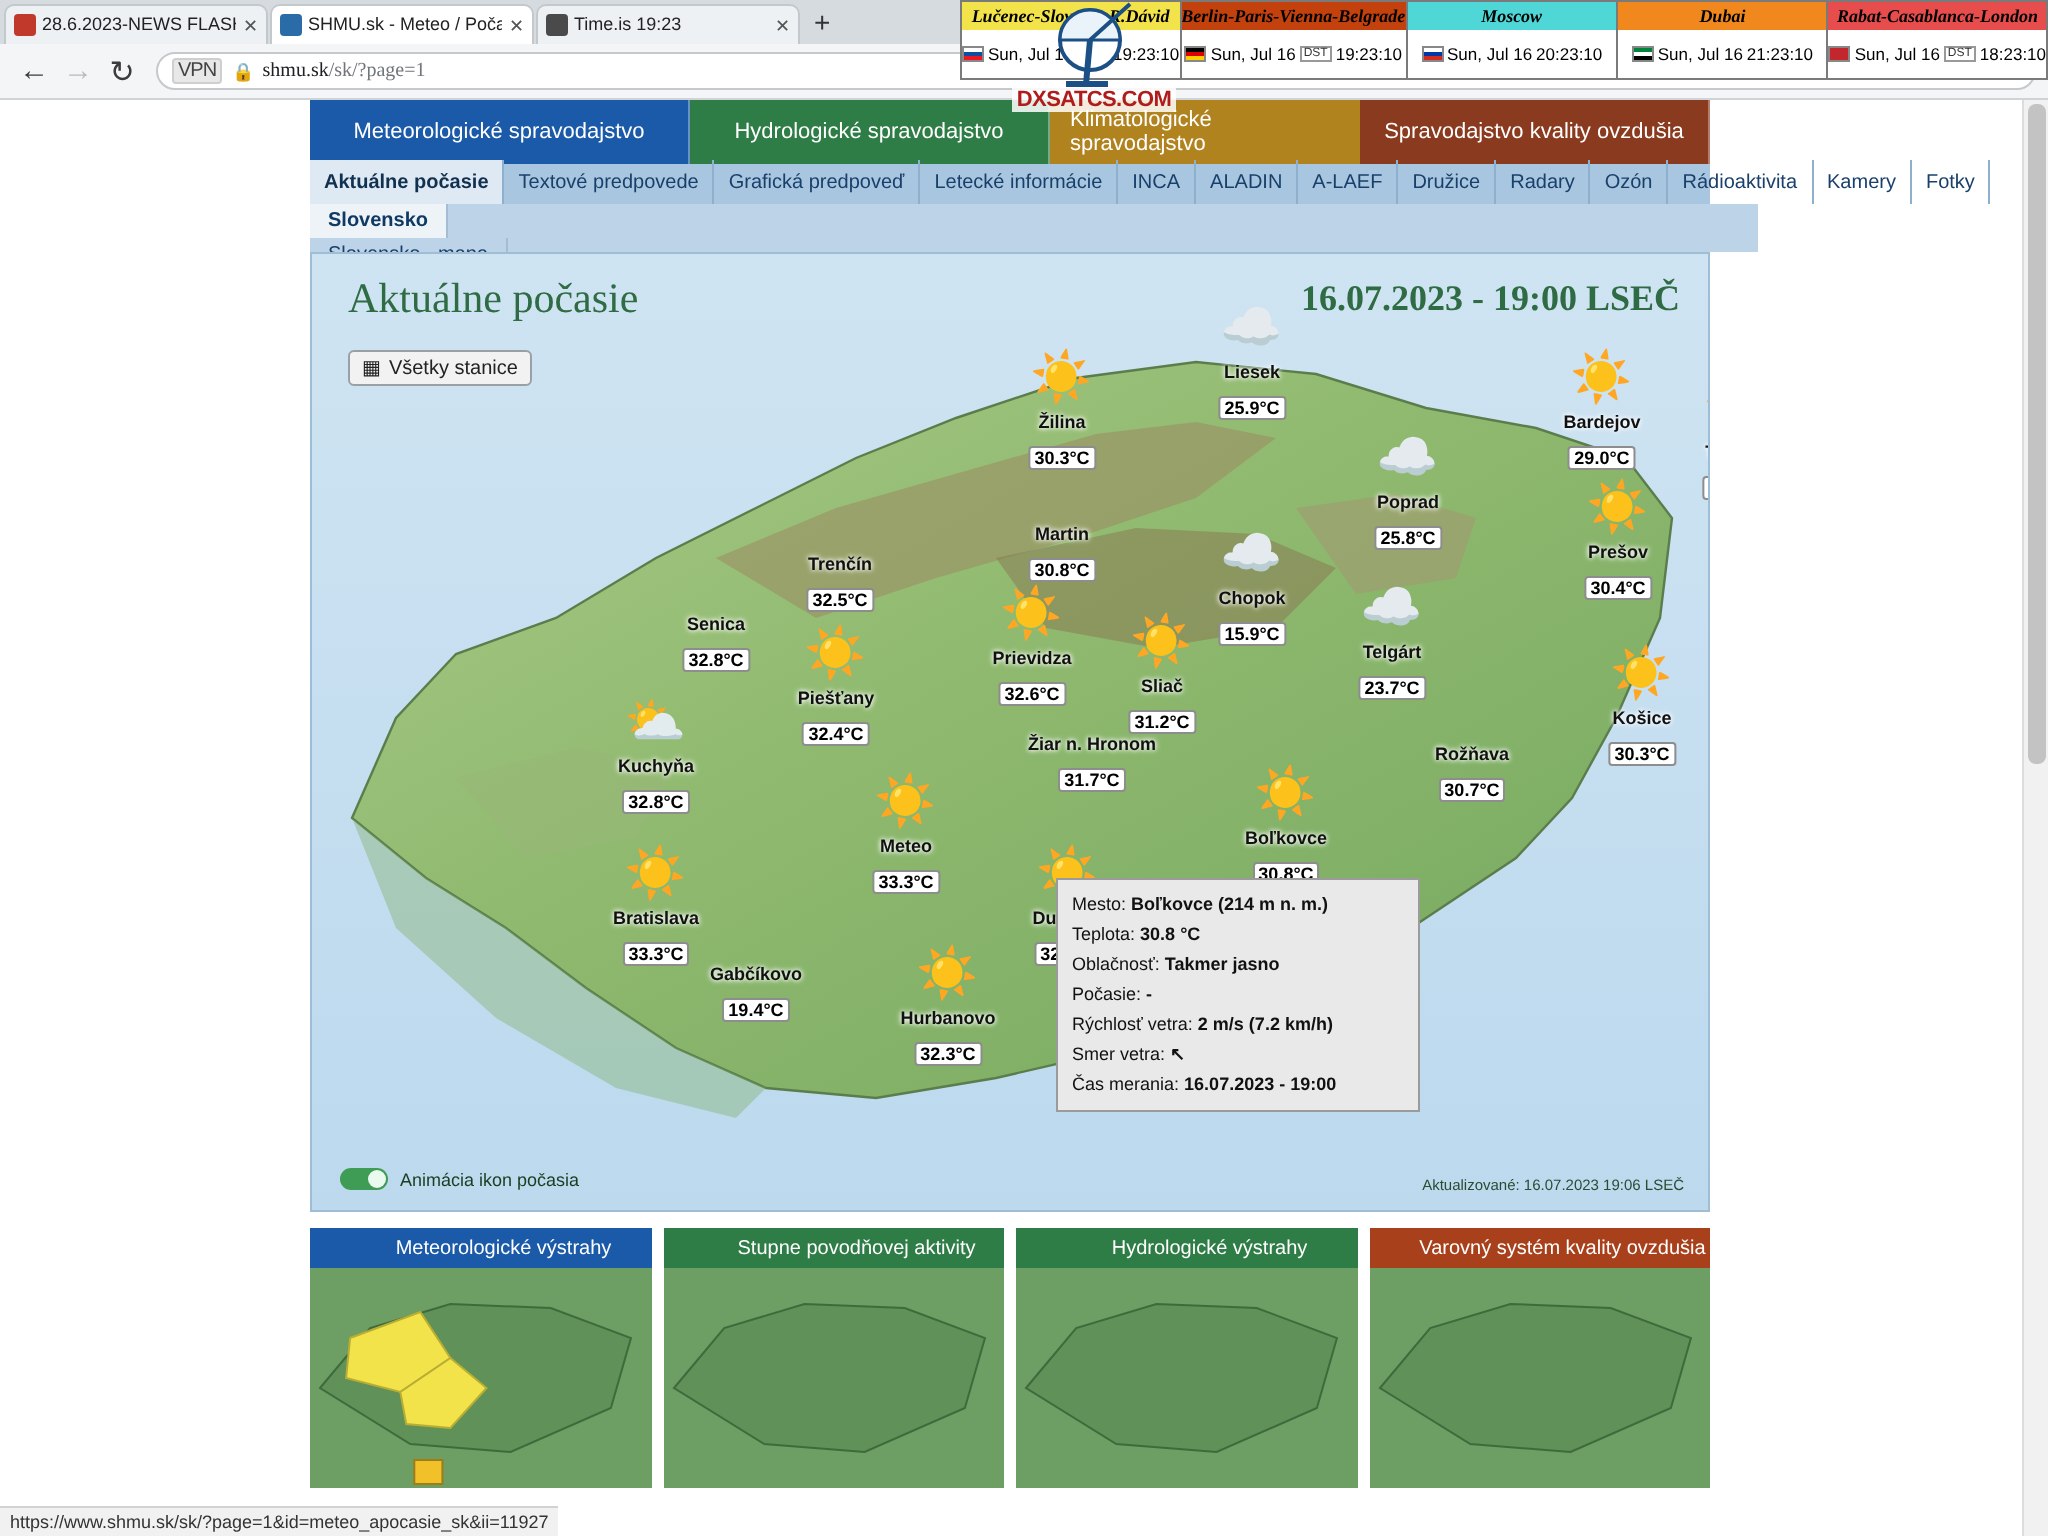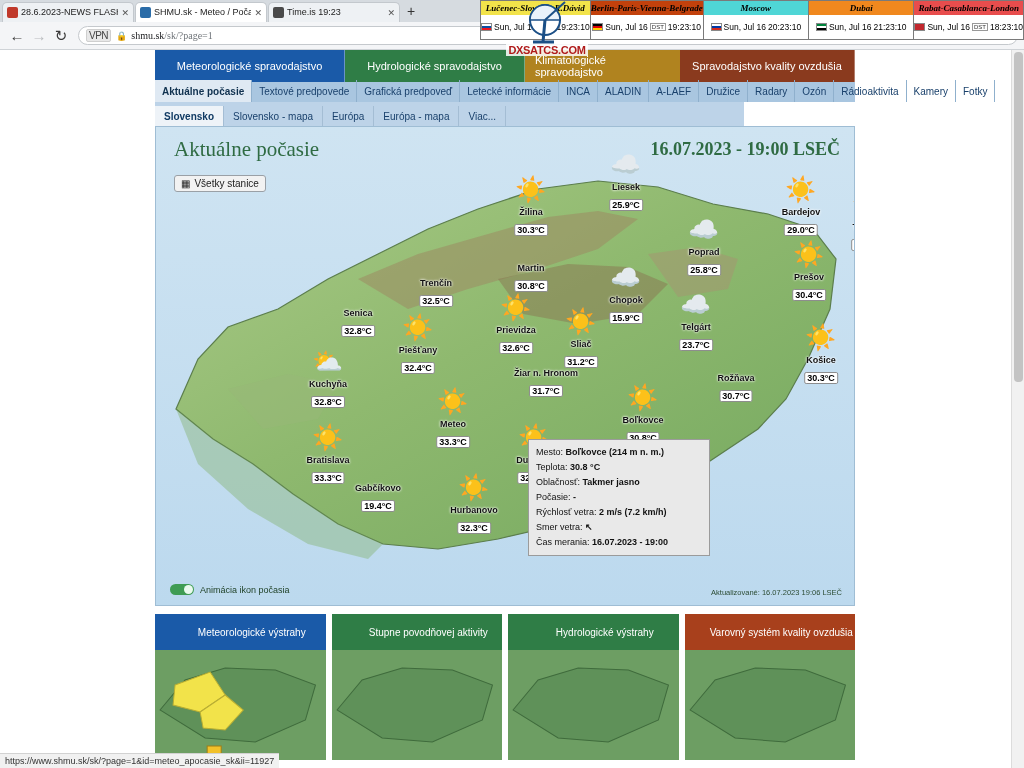--- a/index.html
+++ b/index.html
@@ -99,21 +99,21 @@
     justify-content: center; padding: 16px 10px; border-right: 1px solid rgba(255,255,255,0.35);
   }
 
   .subnav { display: flex; margin-left: 155px; width: 700px; height: 22px; background: #a9c6e0; }
   .subnav .si {
     font-size: 10px; color: #19406b; display: flex; align-items: center; padding: 0 7px;
     border-right: 1px solid #8fb0cd; white-space: nowrap;
   }
   .subnav .si.active { background: #dfe9f3; color: #10314f; font-weight: bold; }
 
-  .subnav2 { display: flex; margin-left: 155px; width: 589px; height: 24px; background: #bdd3e8; align-items: flex-end; }
+  .subnav2 { display: flex; margin-left: 155px; width: 724px; height: 24px; background: #bdd3e8; align-items: flex-start; flex-direction: column; }
   .subnav2 .si2 {
     font-size: 10px; color: #19406b; display: flex; align-items: center; padding: 3px 9px;
     height: 20px; white-space: nowrap; border-right: 1px solid #a4bdd4;
   }
   .subnav2 .si2.active { background: #eef3f8; color: #103a63; font-weight: bold; }
 
   
   .mapwrap {
     position: relative; margin-left: 155px; width: 700px; height: 480px;
     background: linear-gradient(#cfe4f2, #bcd9ee);
@@ -165,21 +165,21 @@
   .tooltip {
     position: absolute; left: 372px; top: 312px; width: 182px; background: #e9e9e9;
     border: 1px solid #9b9b9b; font-size: 9px; color: #111; padding: 5px 7px; line-height: 15px;
   }
   .tooltip b { font-weight: bold; }
 
   
   .panels { display: flex; margin-left: 155px; width: 700px; gap: 6px; margin-top: 8px; }
   .panel { flex: 1 1 0; }
   .panel .phead {
-    height: 36px; color: #fff; font-size: 10px; display: flex; align-items: center;
+    height: 20px; color: #fff; font-size: 10px; display: flex; align-items: center;
     justify-content: center;
     padding-left: 23px;
   }
   .panel .pbody { height: 110px; background: #6d9e63; position: relative; overflow: hidden; }
 
   
   .statusbar {
     position: absolute; left: 0; bottom: 0; height: 15px; background: #f1f1f1;
     border-top: 1px solid #d2d2d2; font-size: 9px; color: #333; display: flex;
     align-items: center; padding: 0 5px; max-width: 340px; white-space: nowrap; overflow: hidden;
@@ -374,21 +374,21 @@
         </div>
         <div class="station" style="left:653px;top:145px">
           <span class="icon">☀️</span>
           <span class="nm">Prešov</span><br>
           <span class="tv">30.4°C</span>
         </div>
         <div class="station" style="left:375px;top:148px">
           <span class="nm">Martin</span><br>
           <span class="tv">30.8°C</span>
         </div>
-        <div class="station" style="left:280px;top:163px">
+        <div class="station" style="left:264px;top:163px">
           <span class="nm">Trenčín</span><br>
           <span class="tv">32.5°C</span>
         </div>
         <div class="station" style="left:470px;top:168px">
           <span class="icon">☁️</span>
           <span class="nm">Chopok</span><br>
           <span class="tv">15.9°C</span>
         </div>
 
         <div class="station" style="left:540px;top:195px">

